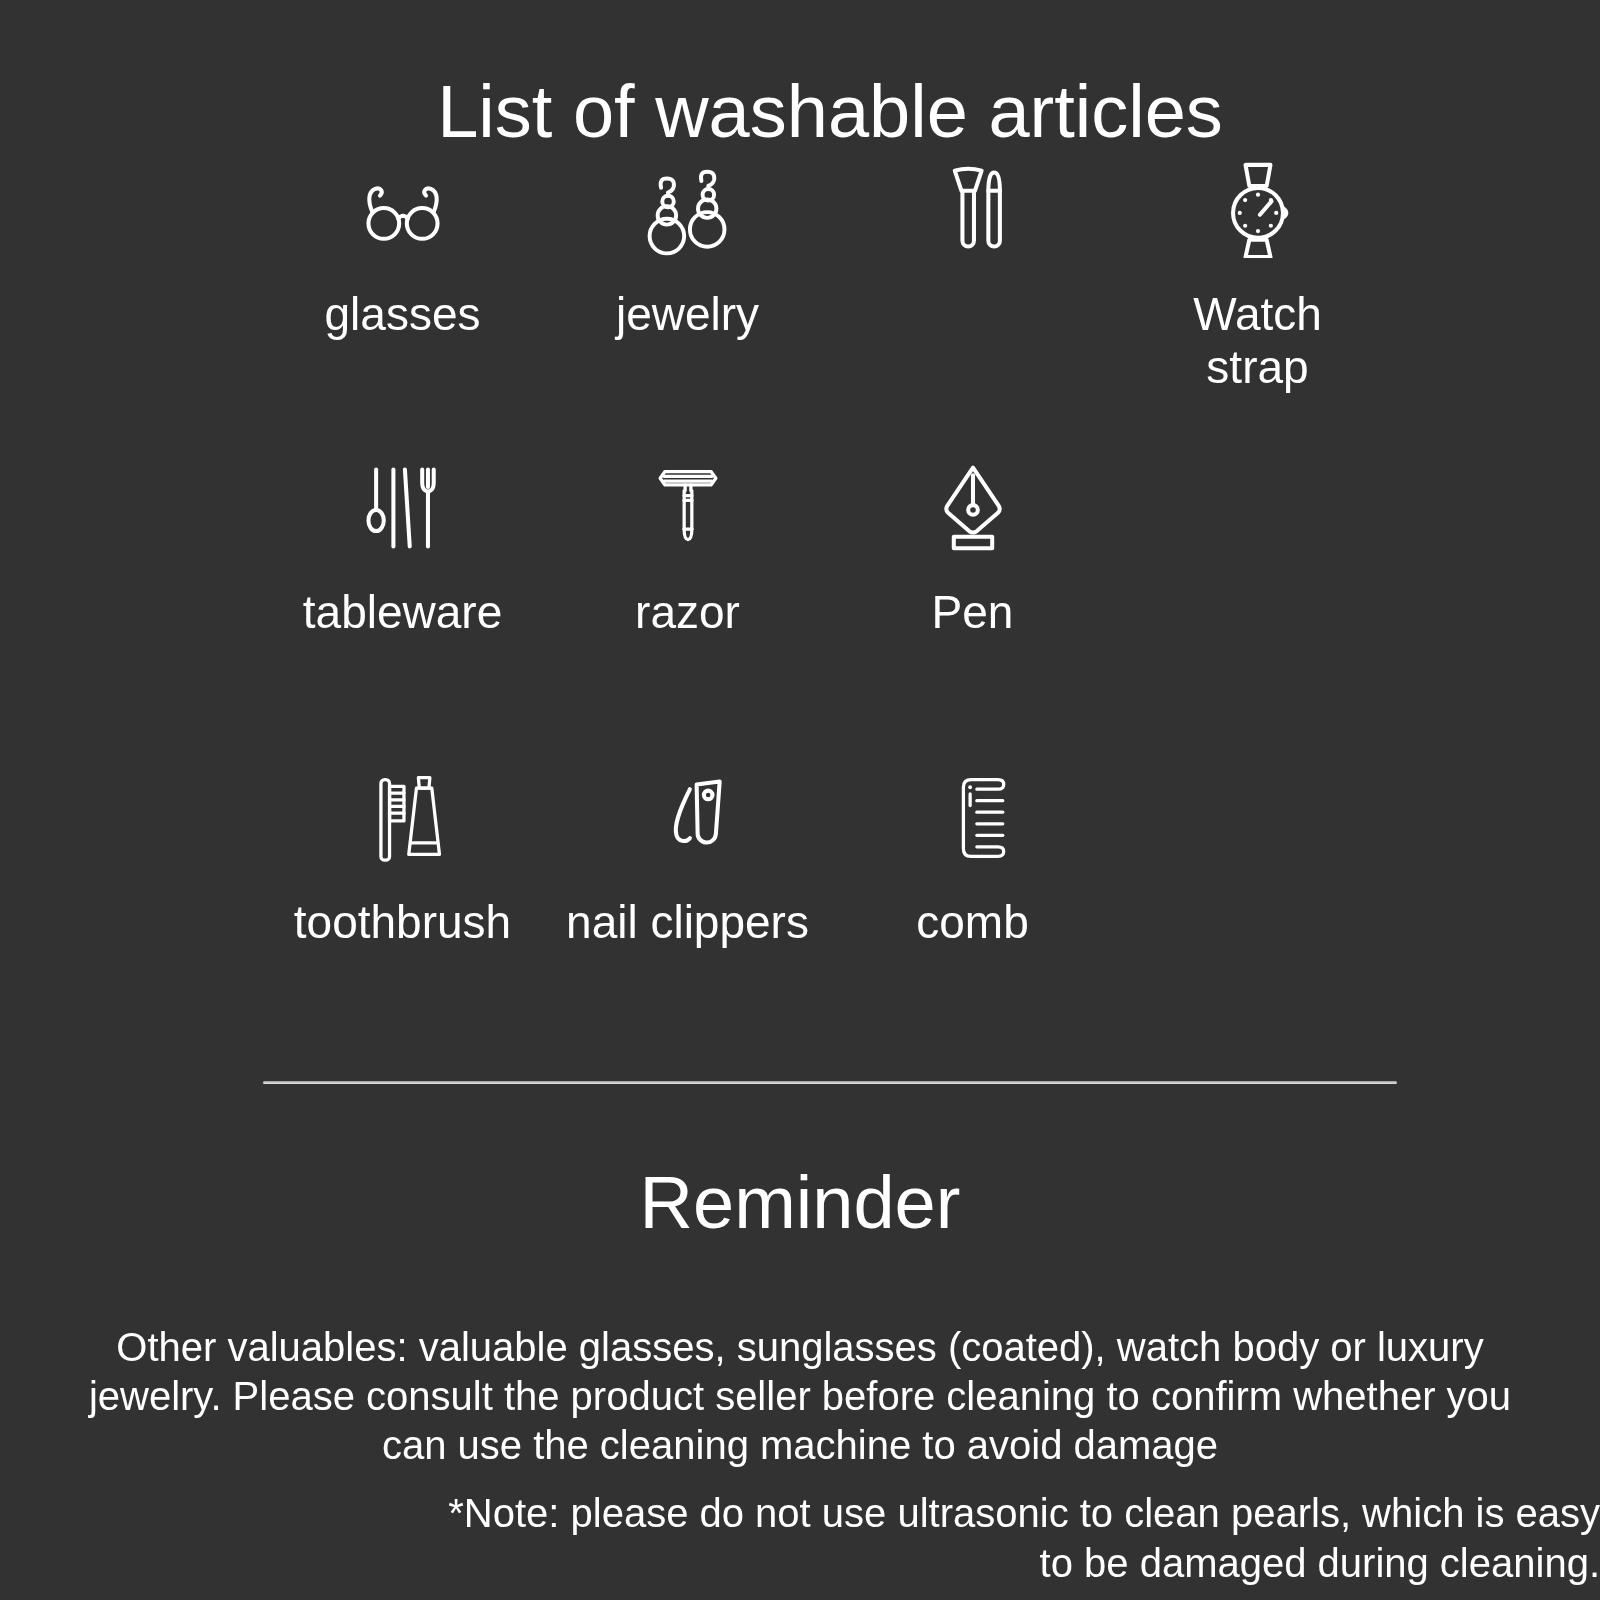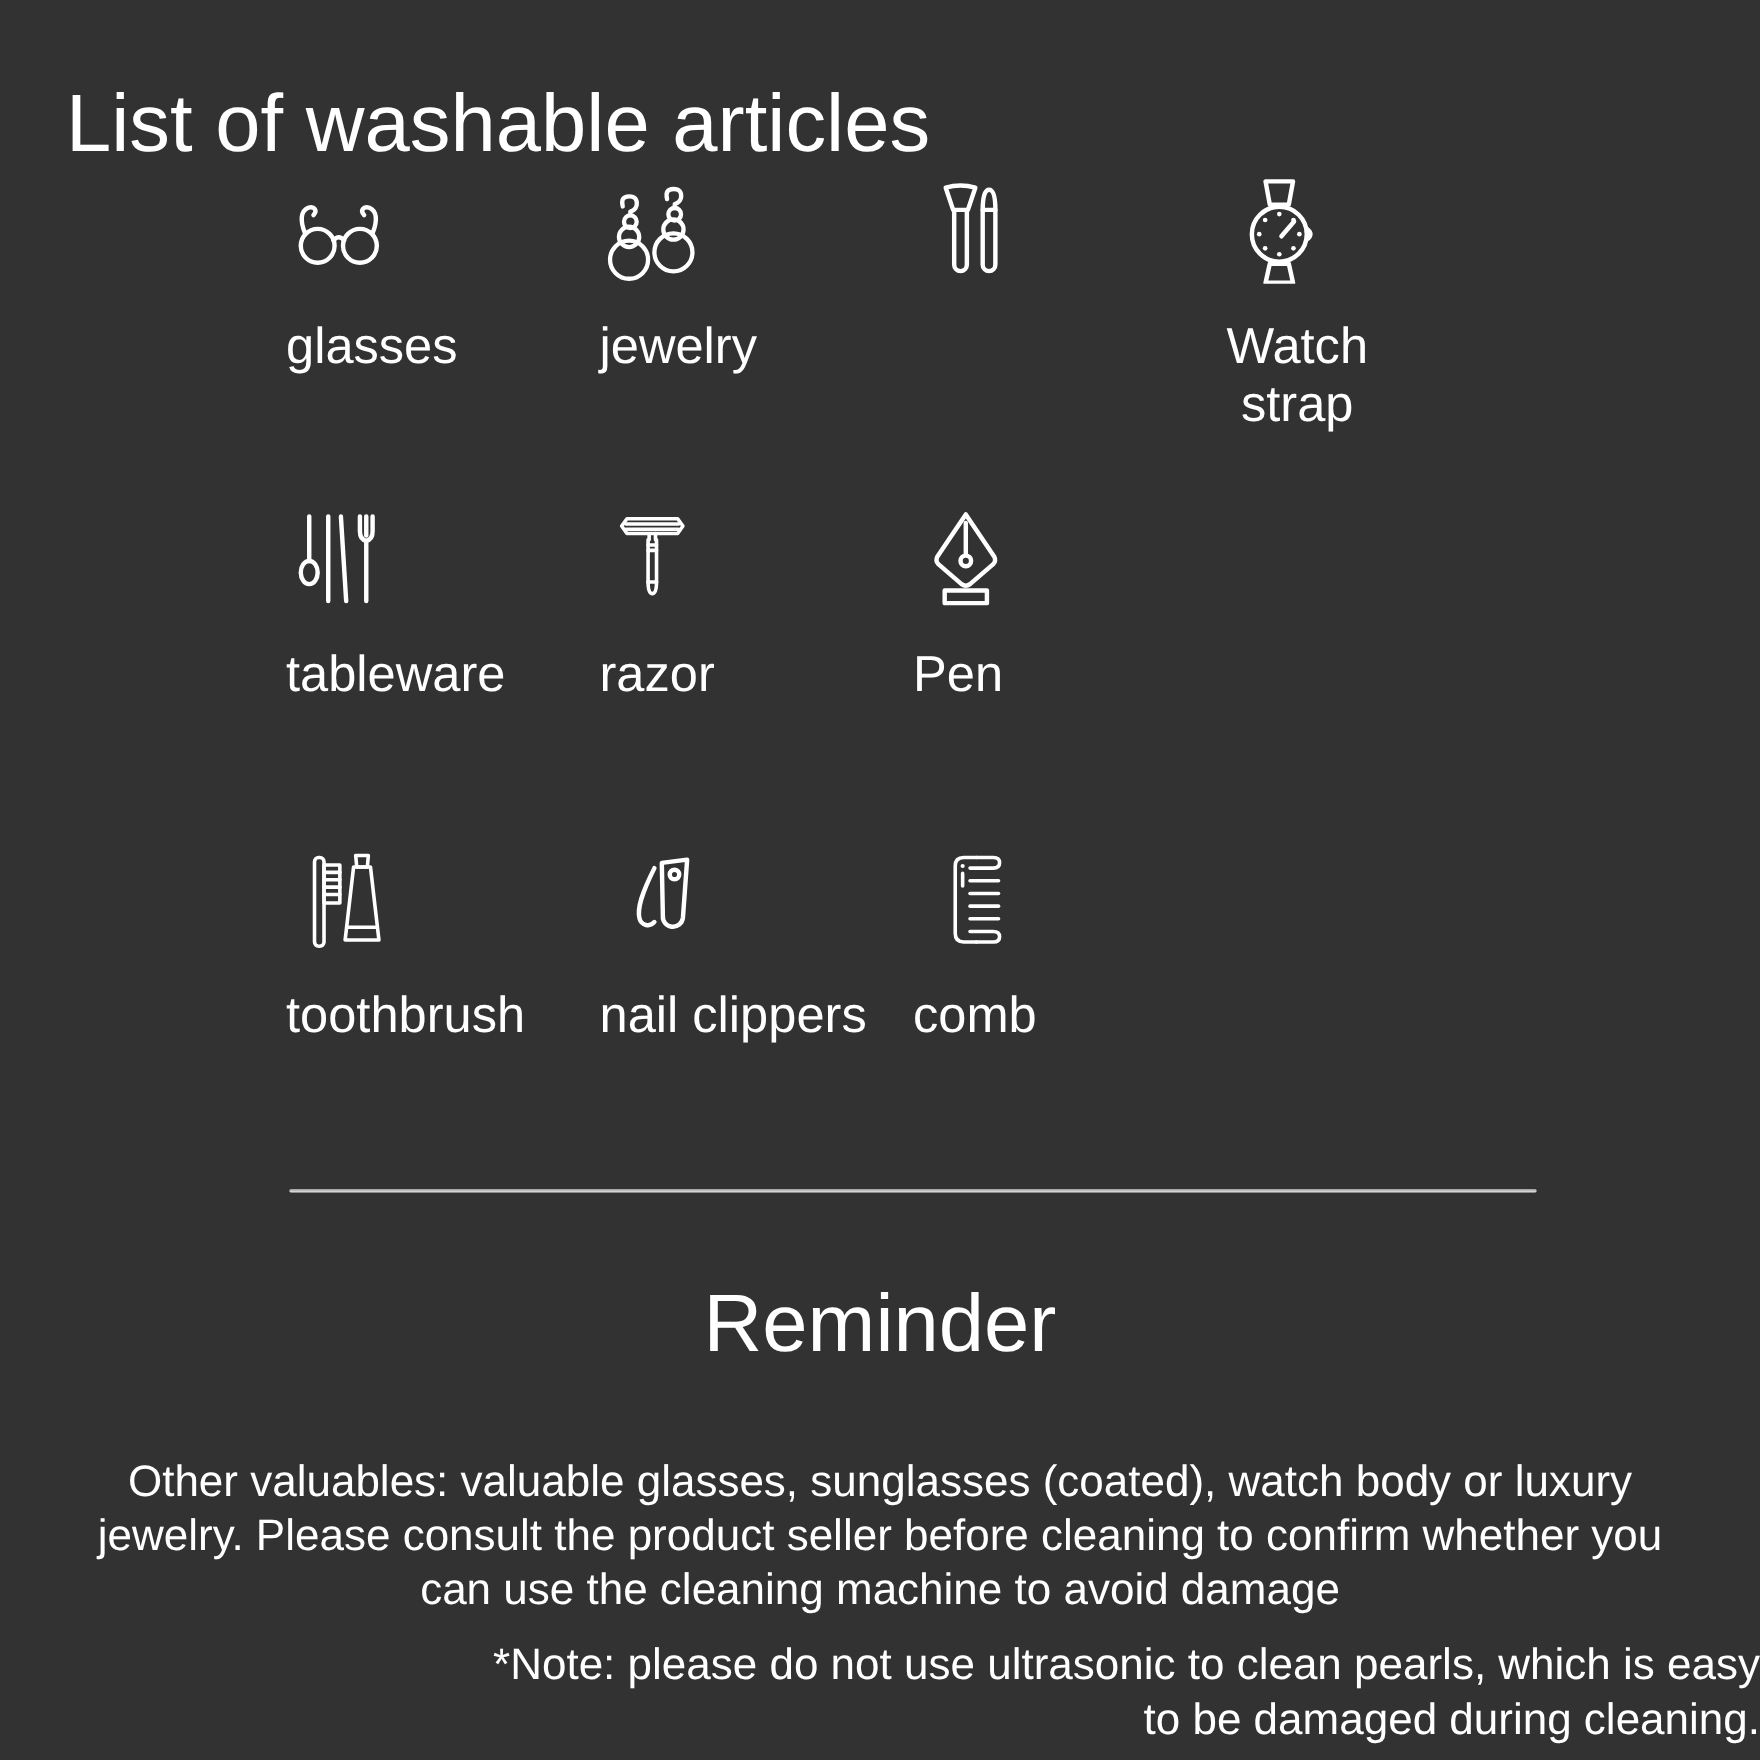--- a/index.html
+++ b/index.html
@@ -7,34 +7,34 @@
     width:1600px;height:1600px;
     background:#323233;
     font-family:"Liberation Sans", sans-serif;
     color:#ffffff;
     overflow:hidden;
   }
   #canvas{position:relative;width:1600px;height:1600px;background:#323233;}
 
   .page-title{
     position:absolute;top:18px;left:60px;right:0;
-    text-align:left;
+    text-align:center;
     font-size:74px;line-height:1.2;font-weight:400;
     white-space:pre-line;
   }
 
   .grid-row{
     position:absolute;left:260px;width:1140px;
     display:grid;grid-template-columns:repeat(4,1fr);
   }
   #row1{top:160px}
   #row2{top:458px}
   #row3{top:768px}
 
-  .cell{display:flex;flex-direction:column;align-items:flex-start;}
+  .cell{display:flex;flex-direction:column;align-items:center;}
   .iconbox{height:100px;display:flex;align-items:center;justify-content:center;}
   .iconbox svg{width:96px;height:96px;display:block;}
   .item-label{
     margin-top:28px;
     font-size:46px;line-height:1.15;
     text-align:center;white-space:pre-line;
   }
 
   .ic{stroke:#ffffff;fill:none;stroke-width:4.2;stroke-linecap:round;stroke-linejoin:round;}
   .thin{stroke-width:3.4;}

